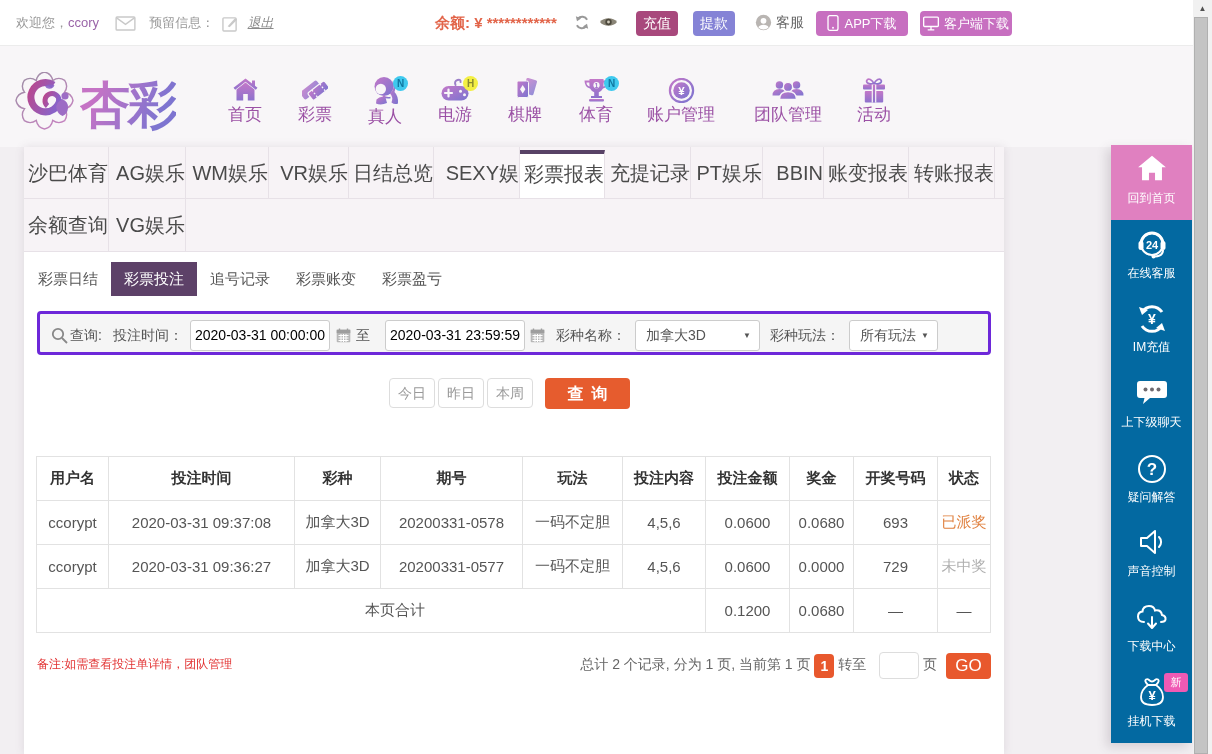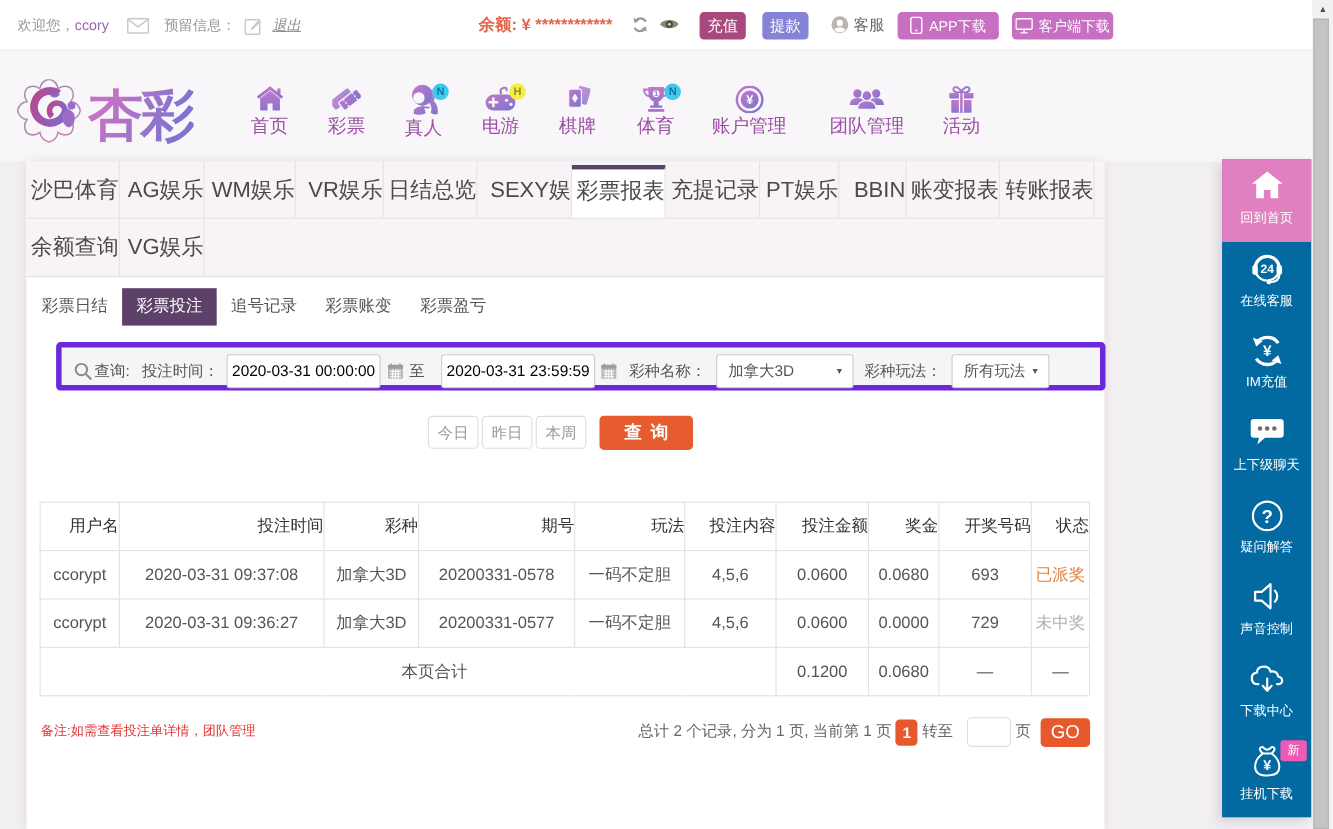--- a/index.html
+++ b/index.html
@@ -27,32 +27,32 @@
 .badge-h { background:#f3ef44; color:#8a8a30; }
 
 .wrapper { position:absolute; left:24px; top:147px; width:980px; height:607px; background:#fff; box-shadow:0 0 9px rgba(100,80,100,0.14); }
 .tabs { background:#f7f3f6; border-bottom:1px solid #e7e1e7; overflow:hidden; }
 .tabrow { overflow:hidden; height:52px; border-bottom:1px solid #e7e1e7; } .tabrow:last-child{border-bottom:none;}
 .tab { float:left; height:52px; line-height:52px; text-align:right; font-size:20px; color:#4a4a4a; border-right:1px solid #e7e1e7; }
 .tab.active { background:#fff; border-top:4px solid #584266; margin-top:3px; height:49px; line-height:41px; }
 .subtabs { padding:10px 0 0 1px; height:44px; }
 .subtab { display:inline-block; font-size:15px; color:#555; padding:7px 13px; line-height:20px; }
 .subtab.active { background:#5d4168; color:#fff; }
-.searchbar { position:absolute; left:13px; top:164px; width:954px; height:44px; background:#f5f5f5; border:5px solid #6d28d9; border-radius:4px; font-size:14px; color:#555;margin-left:14px; }
+.searchbar { position:absolute; left:13px; top:164px; width:954px; height:44px; background:#f5f5f5; border:3px solid #6d28d9; border-radius:4px; font-size:14px; color:#555; }
 .sb-item { position:absolute; top:0; height:42px; line-height:42px; }
 .sb-input { position:absolute; top:6px; height:31px; background:#fff; border:1px solid #ccc; border-radius:3px; font-size:14px; color:#000000; text-align:center; line-height:29px; }
 .sb-select { position:absolute; top:6px; height:31px; background:#fff; border:1px solid #ccc; border-radius:3px; font-size:14px; color:#555; line-height:29px; padding-left:10px; }
 .sb-select:after { content:"▼"; position:absolute; right:8px; top:0; font-size:8px; color:#555; }
 .btnrow { position:absolute; left:0; top:231px; width:980px; }
 .qbtn { position:absolute; width:46px; height:30px; line-height:28px; border:1px solid #ddd; border-radius:4px; color:#999; font-size:14px; background:#fff; text-align:center; }
 .query { position:absolute; left:521px; width:85px; height:31px; line-height:31px; background:#e65c2e; border-radius:4px; color:#fff; font-size:16px; font-weight:bold; letter-spacing:8px; text-indent:8px; text-align:center; }
 table.data { position:absolute; left:12px; top:309px; width:955px; border-collapse:collapse; font-size:15px; color:#555; }
 table.data th { font-weight:bold; color:#333; }
 table.data th, table.data td { border:1px solid #e2e2e2; height:44px; text-align:center; font-weight:normal; }
-table.data th { font-weight:normal;text-align:right; }
+table.data th { font-weight:bold; }
 .st-win { color:#e0803f; }
 .st-lose { color:#b0b0b0; }
 .note { position:absolute; left:13px; top:509px; font-size:12px; color:#e23333; }
 .pager { position:absolute; right:13px; top:505px; width:700px; text-align:right; font-size:14px; color:#666; }
 .pg-num { display:inline-block; background:#e8582d; color:#fff; width:20px; height:24px; line-height:24px; text-align:center; border-radius:4px; vertical-align:middle; font-weight:bold; }
 .pg-input { display:inline-block; width:40px; height:27px; background:#fff; border:1px solid #ddd; border-radius:4px; vertical-align:middle; margin-left:9px; }
 .pg-go { display:inline-block; width:45px; height:26px; line-height:26px; background:#e8582d; color:#fff; border-radius:4px; text-align:center; font-size:17px; vertical-align:middle; margin-left:5px; }
 
 .sidebar { position:absolute; left:1111px; top:145px; width:81px; height:598px; background:#0369a1; box-shadow:-4px 4px 10px rgba(80,60,80,0.18); }
 .sb-it { position:relative; height:74.7px; text-align:center; color:#fff; font-size:12px; }

